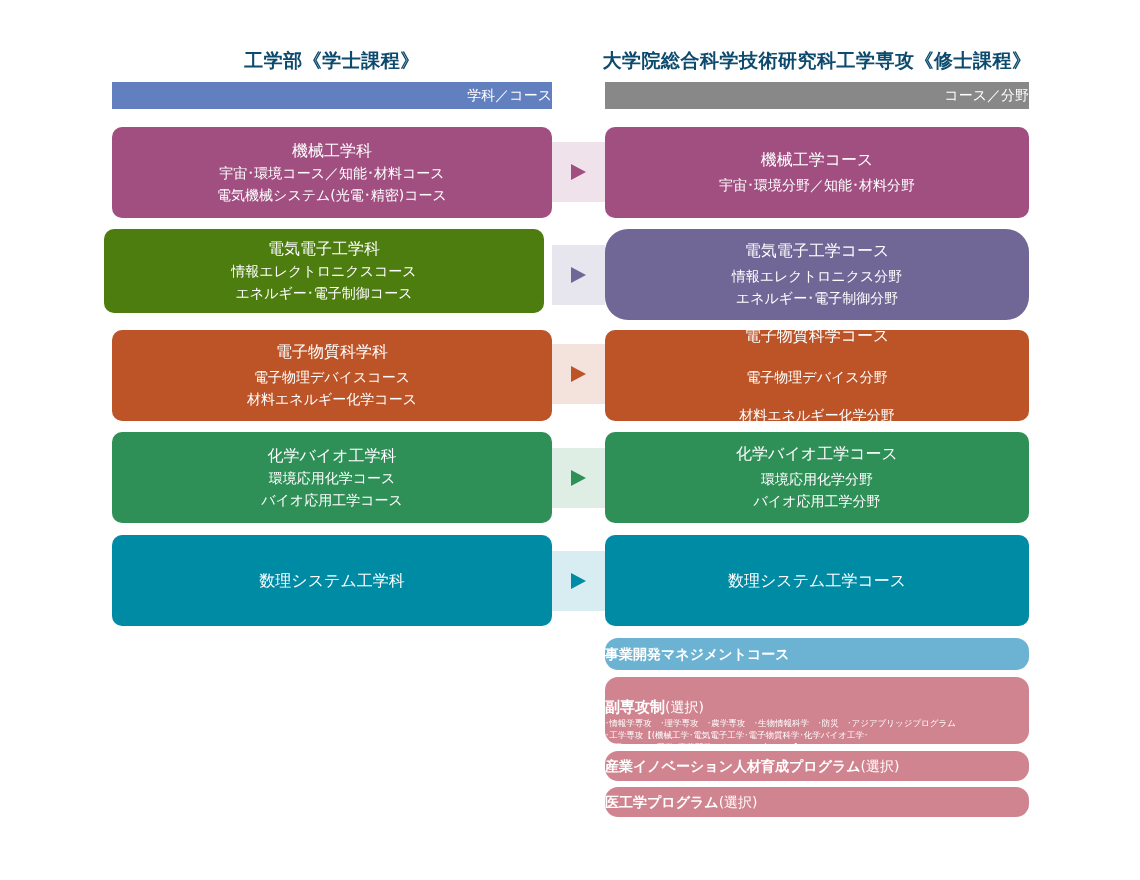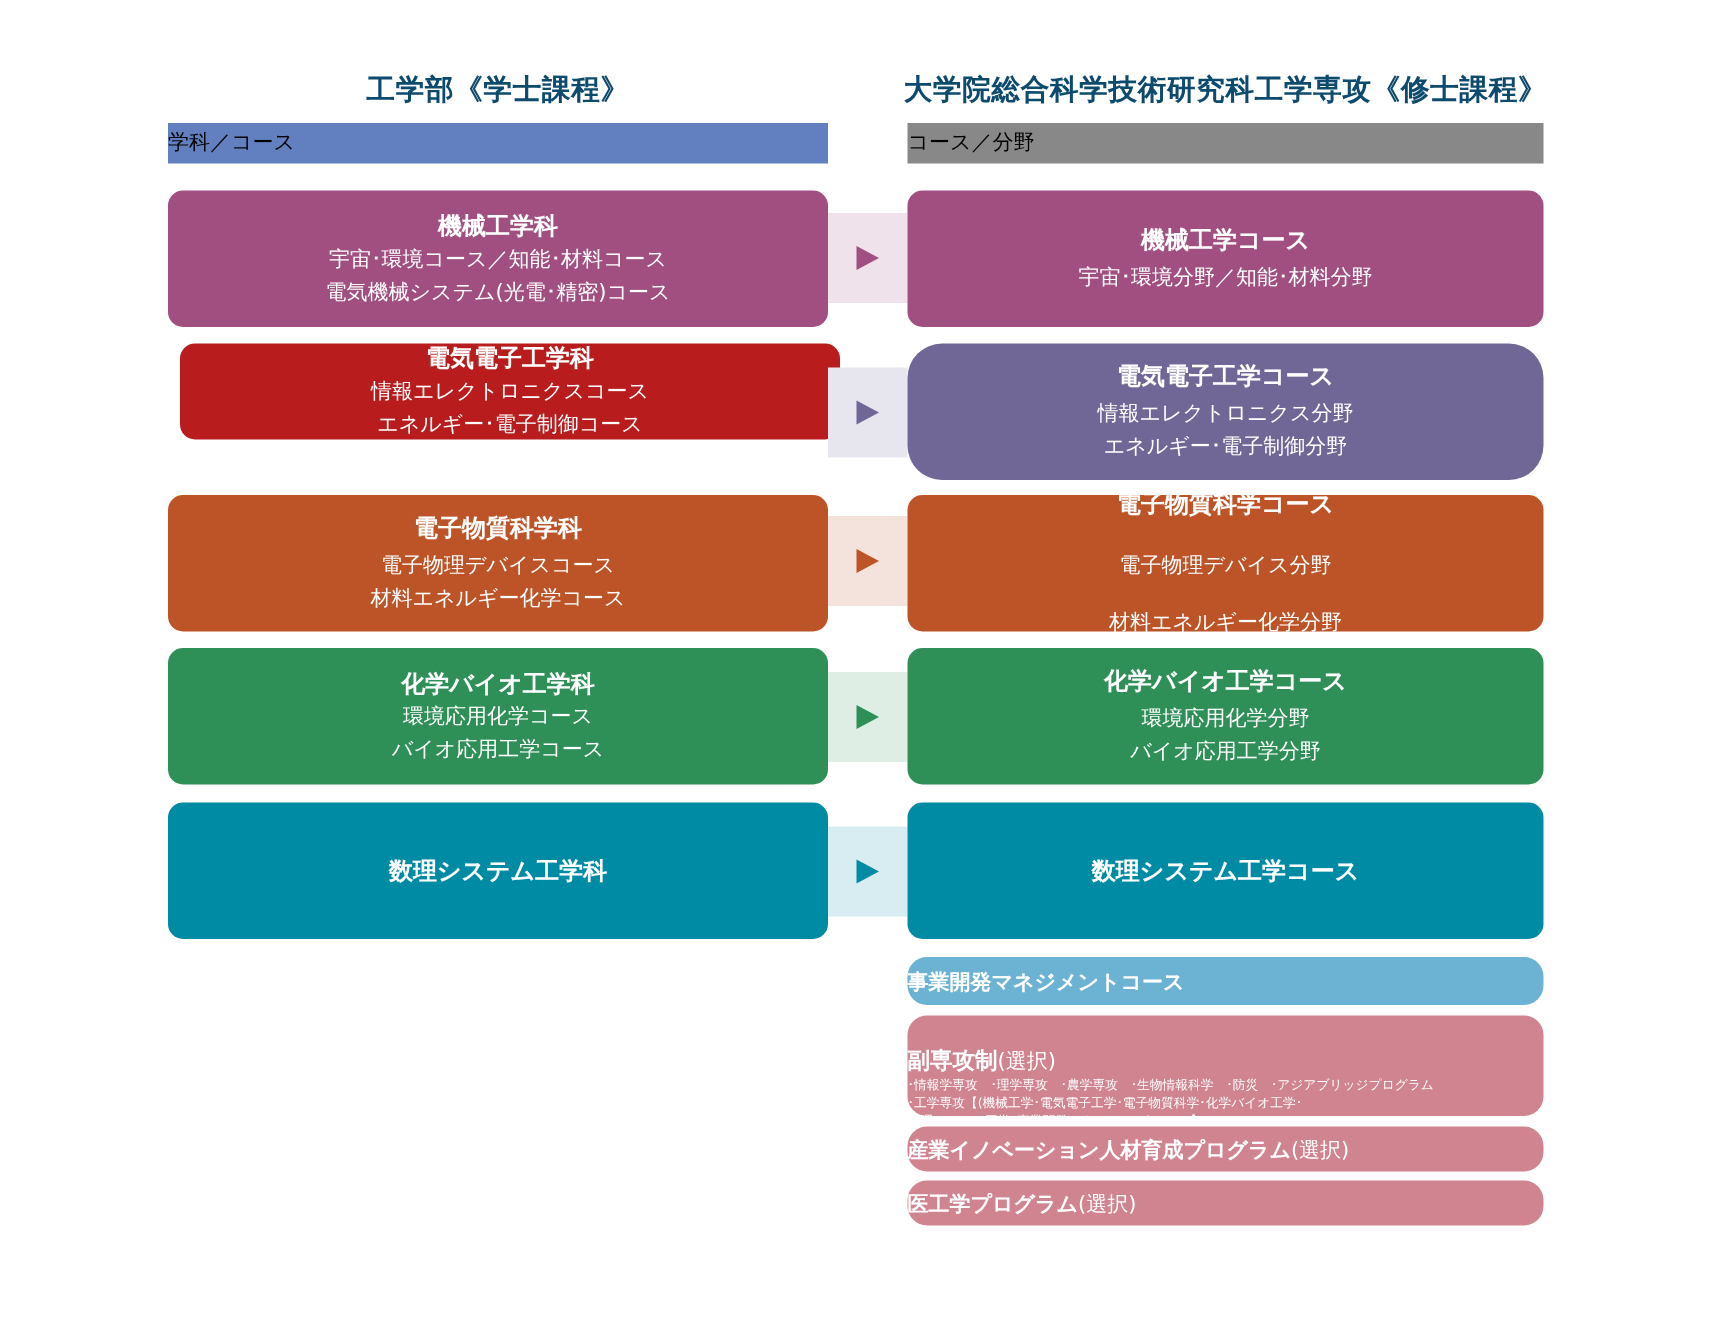--- a/index.html
+++ b/index.html
@@ -1,24 +1,24 @@
 <!DOCTYPE html>
 <html><head>
 <meta charset="utf-8">
 <style>
   html, body { margin:0; padding:0; background:#ffffff; }
   body { width:1140px; height:880px; position:relative; overflow:hidden;
          font-family:"DejaVu Sans", sans-serif; color:#fff; }
   .col-title { position:absolute; top:46px; height:28px; line-height:28px;
                text-align:center; color:#0c4a6e; font-weight:bold; font-size:19px; letter-spacing:0.5px; }
-  .col-bar { position:absolute; top:82px; height:27px; line-height:27px; text-align:left;
-             font-size:14px; color:#000000; }
+  .col-bar { position:absolute; top:82px; height:27px; line-height:27px; text-align:right;
+             font-size:14px; color:#ffffff; }
   .box { position:absolute; border-radius:10px; display:flex; flex-direction:column;
          align-items:center; justify-content:center; text-align:center; }
-  .box .t { font-weight:bold; font-size:16px; line-height:22px; }
+  .box .t { font-weight:normal; font-size:16px; line-height:22px; }
   .box .s { font-size:14px; line-height:22px; }
   .conn { position:absolute; left:552px; width:53px; display:flex; align-items:center; justify-content:center; }
   .tri { width:0; height:0; border-top:8px solid transparent; border-bottom:8px solid transparent; border-left:15px solid #000; }
   .pill { position:absolute; left:605px; width:424px; border-radius:13px; text-align:left; }
   .pill .pt { font-weight:bold; font-size:14px; }
   .pill .pn { font-weight:normal; font-size:14px; }
   .minor .m { font-size:8.5px; line-height:12px; }
 </style>
 </head>
 <body>
@@ -35,21 +35,21 @@
   <div class="s">電気機械システム(光電･精密)コース</div>
 </div>
 <div class="conn" style="top:142px;height:60px;background:#efe2ea;">
   <div class="tri" style="border-left-color:#a04f80;"></div>
 </div>
 <div class="box" style="left:605px;top:127px;width:424px;height:91px;background:#a04f80;">
   <div class="t" style="margin-bottom:3px;">機械工学コース</div>
   <div class="s">宇宙･環境分野／知能･材料分野</div>
 </div>
 
-<div class="box" style="left:120px;top:229px;width:440px;height:64px;background:#b91c1c;">
+<div class="box" style="left:104px;top:229px;width:440px;height:84px;background:#4d7c0f;">
   <div class="t">電気電子工学科</div>
   <div class="s">情報エレクトロニクスコース</div>
   <div class="s">エネルギー･電子制御コース</div>
 </div>
 <div class="conn" style="top:245px;height:60px;background:#e7e5ee;">
   <div class="tri" style="border-left-color:#716797;"></div>
 </div>
 <div class="box" style="left:605px;top:229px;width:424px;height:91px;background:#716797;border-radius:23px;">
   <div class="t" style="margin-bottom:3px;">電気電子工学コース</div>
   <div class="s">情報エレクトロニクス分野</div>

